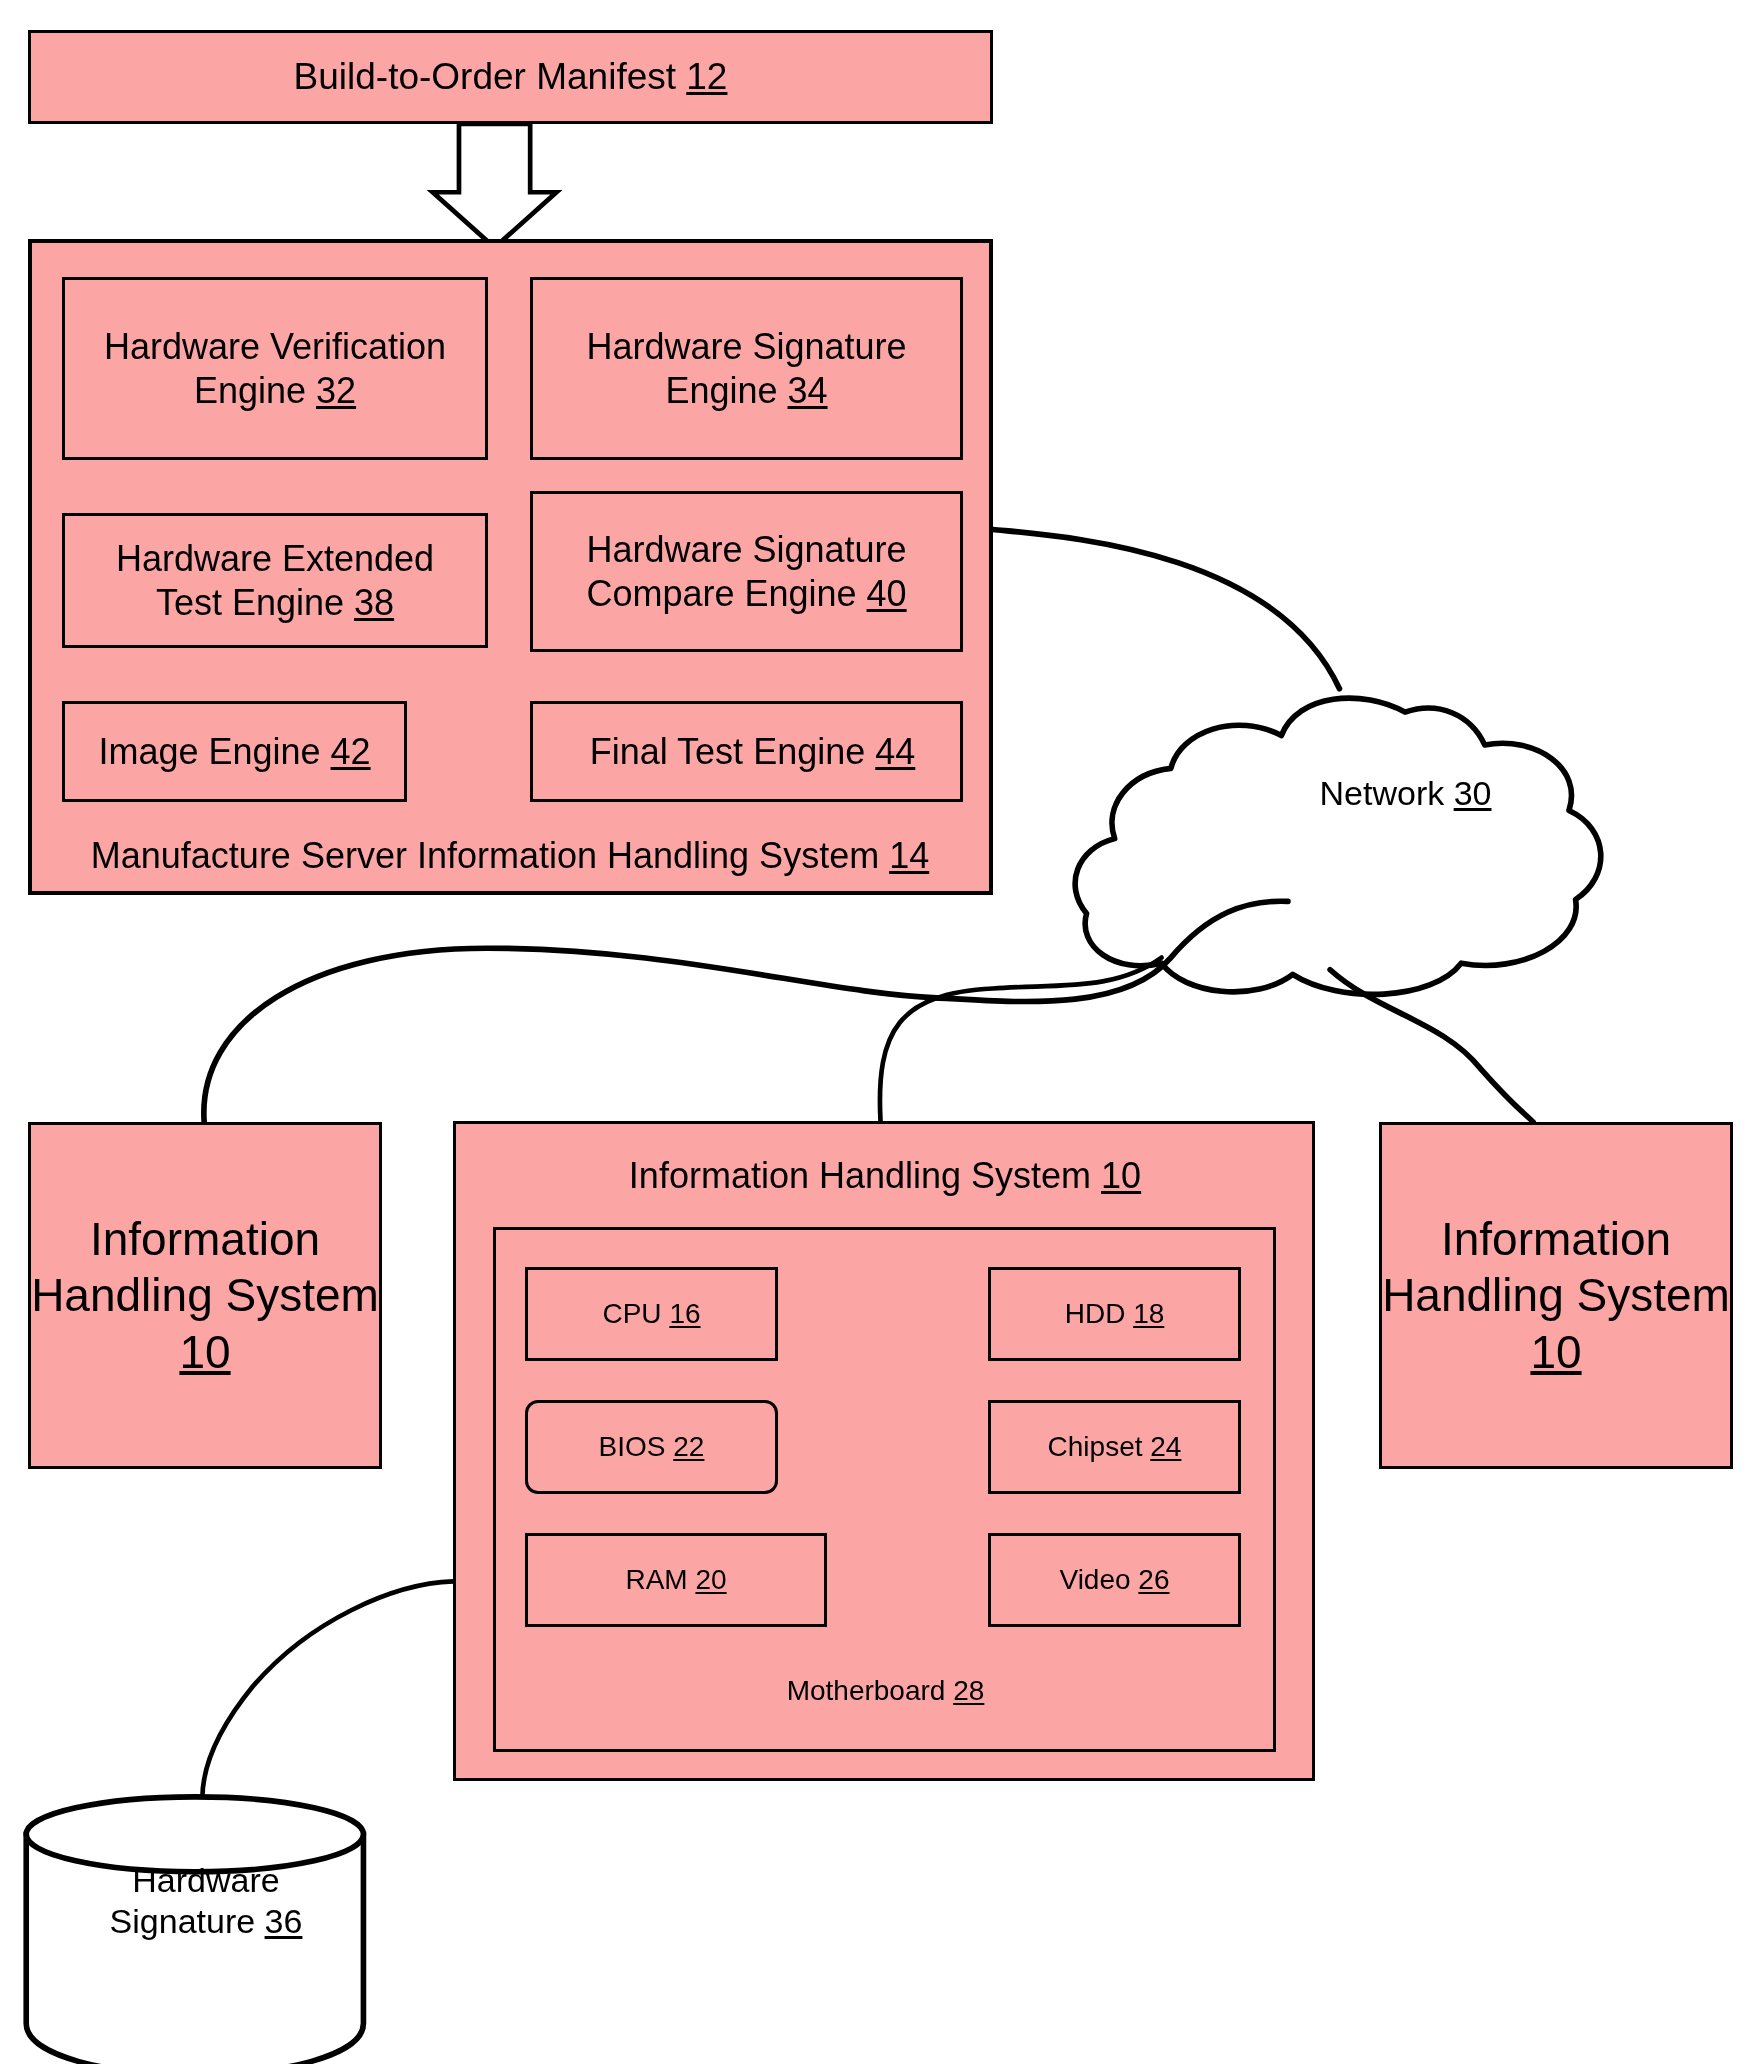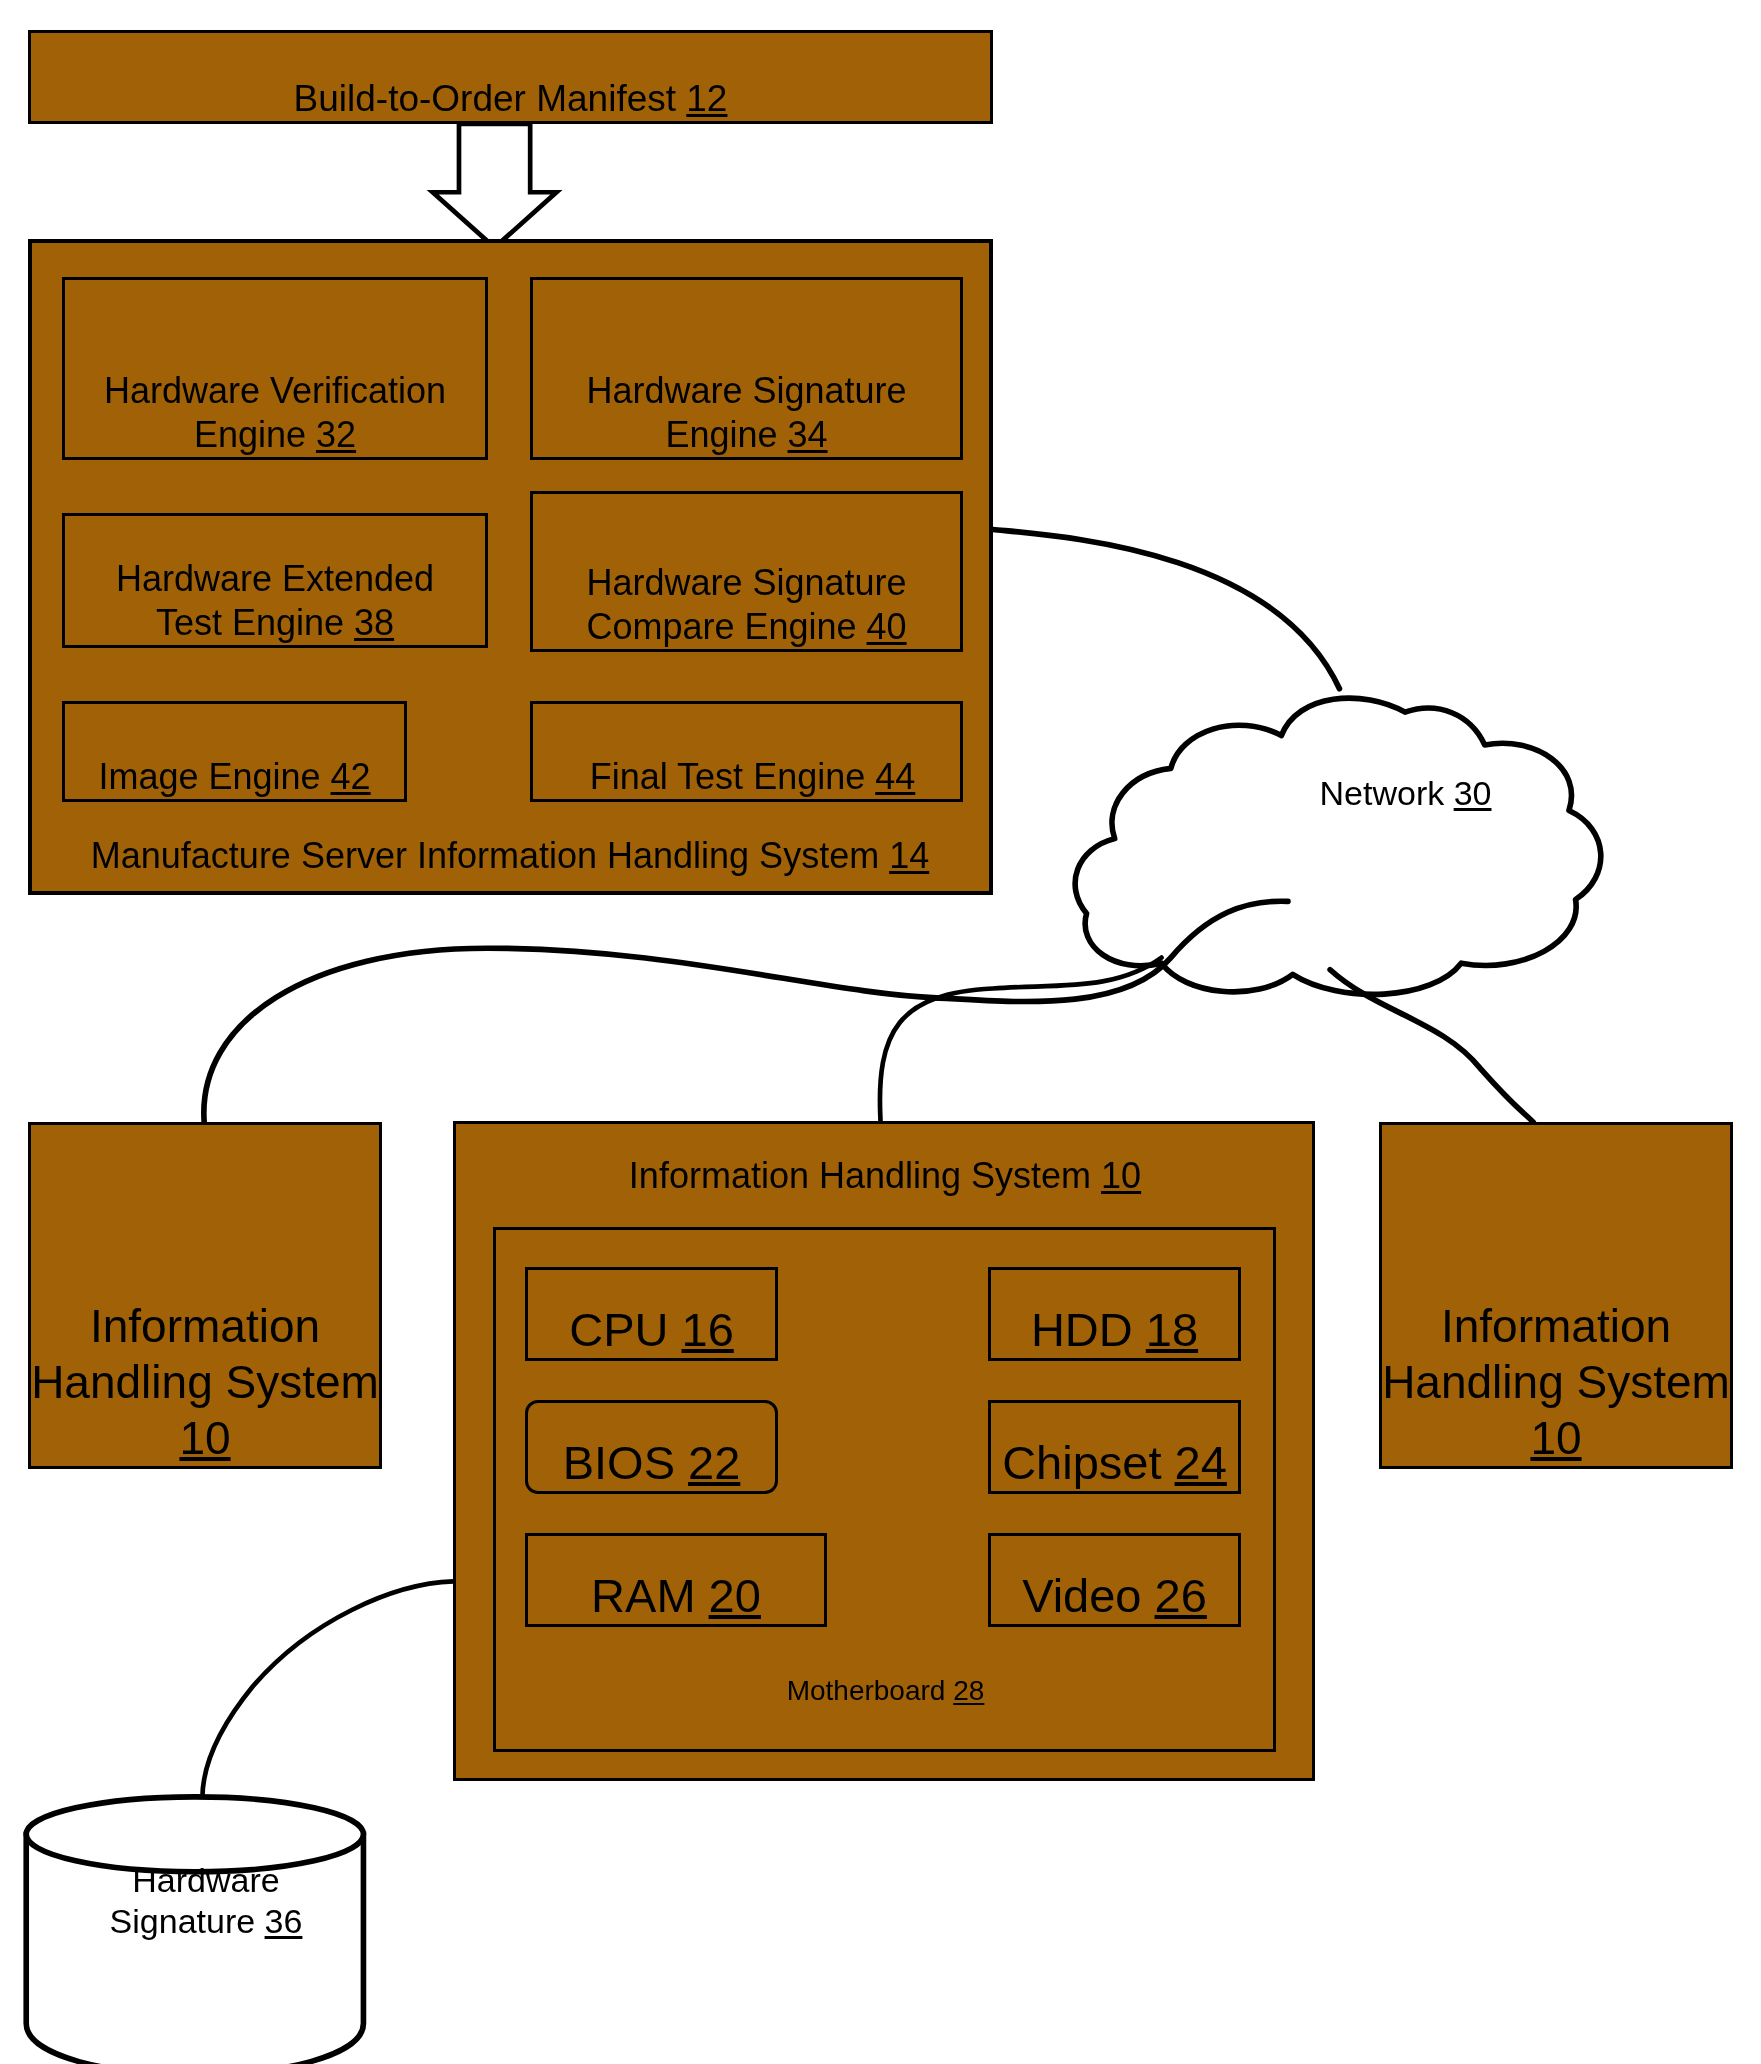--- a/index.html
+++ b/index.html
@@ -14,24 +14,24 @@
   #canvas {
     position: relative;
     width: 1761px;
     height: 2065px;
     background: #ffffff;
     overflow: hidden;
   }
   .box {
     position: absolute;
     border: 3.7px solid #000;
-    background: #a16207;
+    background: #fca5a5;
     box-sizing: border-box;
     display: flex;
-    align-items: flex-end;
+    align-items: center;
     justify-content: center;
     text-align: center;
   }
   .lbl {
     display: block;
     line-height: 1.22;
     white-space: pre-line;
   }
   .u {
     text-decoration: underline;
@@ -50,21 +50,21 @@
     height: 2065px;
     pointer-events: none;
   }
   
   .fs-manifest { font-size: 37px; }
   .fs-engine   { font-size: 36px; }
   .fs-server   { font-size: 36px; }
   .fs-cloud    { font-size: 34px; }
   .fs-ihs      { font-size: 46px; }
   .fs-ihs-main { font-size: 36px; }
-  .fs-comp     { font-size: 47px; }
+  .fs-comp     { font-size: 28px; }
   .fs-mb       { font-size: 28px; }
   .fs-db       { font-size: 34px; }
 
   
   #manifest-box      { left: 28px;  top: 30px;   width: 965px; height: 94px; }
   #server-box        { left: 28px;  top: 239px;  width: 965px; height: 656px; border-width: 4.7px; }
   #server-label      { left: 37px;  top: 834px;  width: 946px; }
 
   #eng-32 { left: 62px;  top: 277px; width: 426px; height: 183px; }
   #eng-34 { left: 530px; top: 277px; width: 433px; height: 183px; }

